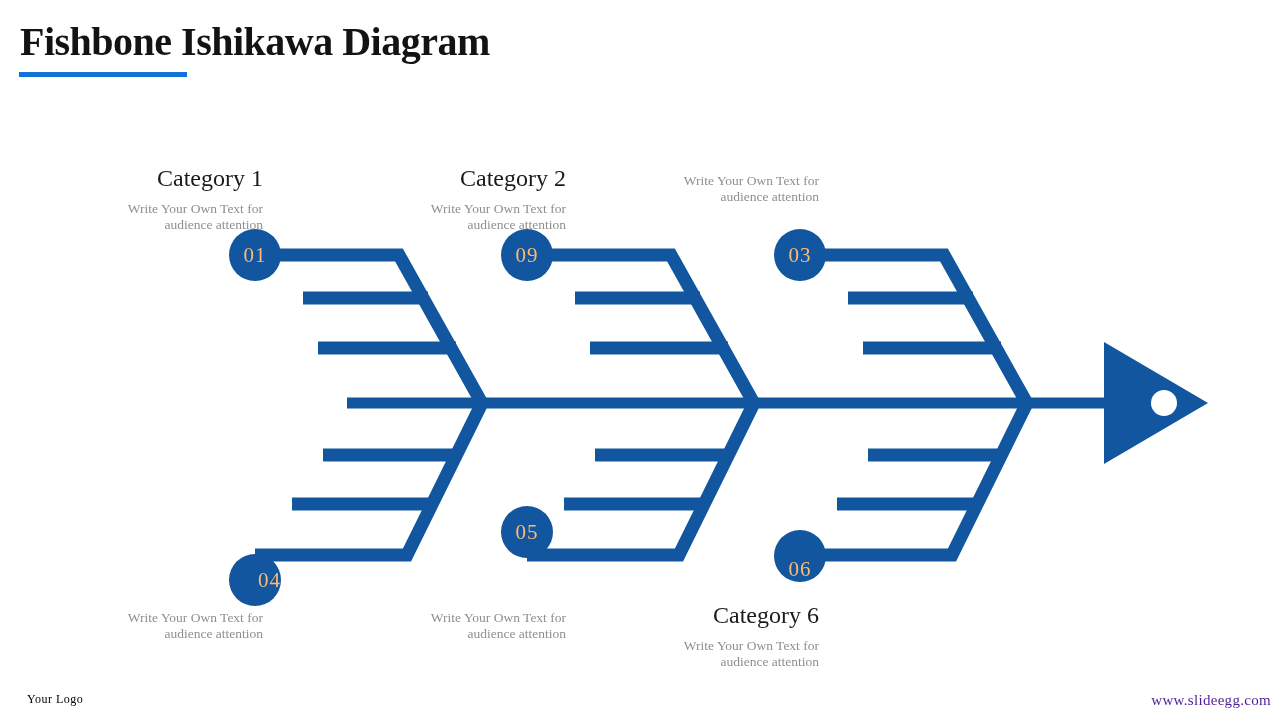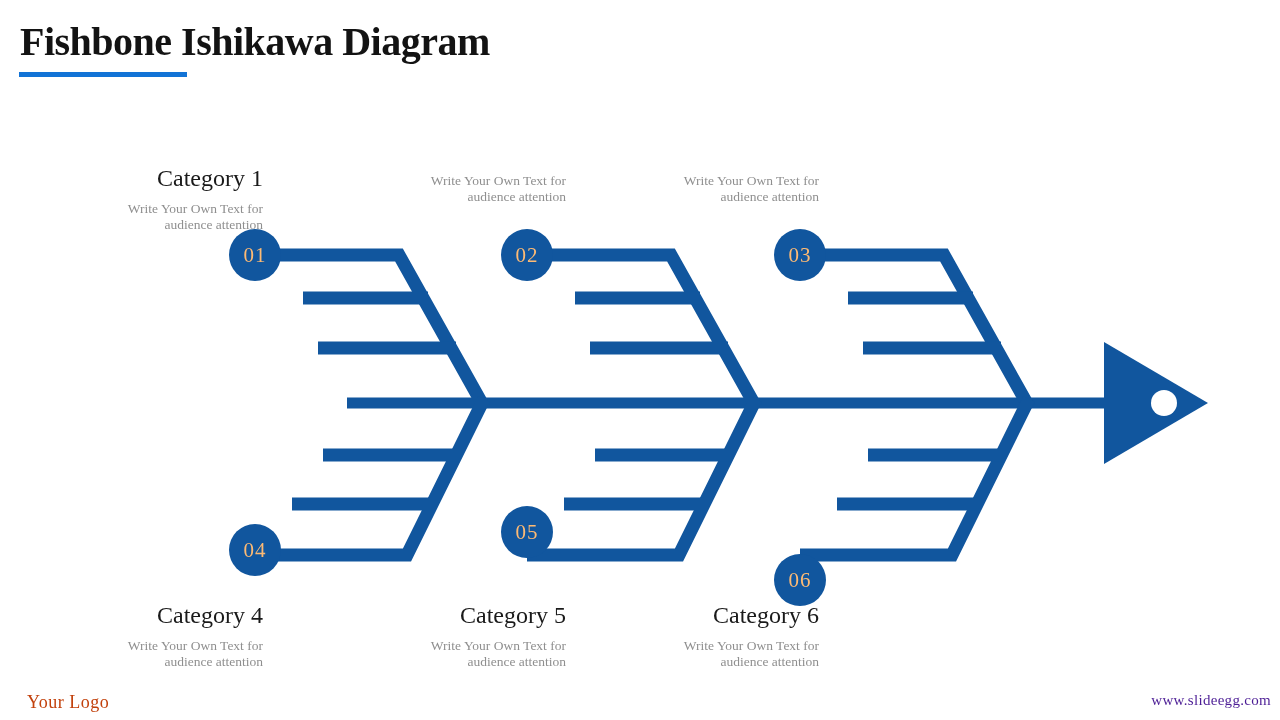--- a/index.html
+++ b/index.html
@@ -31,26 +31,26 @@
   .cat.c0,.cat.c1,.cat.c2{top:136px;margin-top:28px;}
   .cat.c3,.cat.c4,.cat.c5{top:601px;}
   .num-circle{
     position:absolute;width:52px;height:52px;border-radius:50%;
     background:var(--blue);color:#fdba74;display:flex;align-items:center;justify-content:center;
     font-size:21px;letter-spacing:1px;
   }
   .num-circle.n0{left:229px;top:229px;}
   .num-circle.n1{left:501px;top:229px;}
   .num-circle.n2{left:774px;top:229px;}
-  .num-circle.n3{left:229px;top:524px;}
+  .num-circle.n3{left:229px;top:554px;justify-content:flex-end;}
   .num-circle.n4{left:501px;top:506px;font-family:Liberation Serif, serif;}
-  .num-circle.n5{left:774px;top:554px;}
+  .num-circle.n5{left:774px;top:530px;align-items:flex-end;}
   #fishbone-svg{position:absolute;left:0;top:0;}
   .footer-left{
-    position:absolute;left:27px;top:692px;font-size:18px;color:#c2410c;letter-spacing:0.5px;
+    position:absolute;left:27px;top:692px;font-size:12px;color:#000000;letter-spacing:0.5px;
   }
   .footer-right{
     position:absolute;right:9px;top:692px;font-size:15px;color:#4c1d95;letter-spacing:0.3px;
   }
 </style>
 </head>
 <body>
 
 <div class="slide" style="--blue: #11569E; --underline: #1273D6;">
 
@@ -78,21 +78,21 @@
       <line x1="848" y1="298" x2="973" y2="298" stroke="#11569E" stroke-width="13"></line>
       <line x1="863" y1="348" x2="1001" y2="348" stroke="#11569E" stroke-width="13"></line>
       <line x1="868" y1="455" x2="1004" y2="455" stroke="#11569E" stroke-width="13"></line>
       <line x1="837" y1="504" x2="978" y2="504" stroke="#11569E" stroke-width="13"></line>
     </svg>
 
   <div class="num-circle n0">
       <span>01</span>
     </div>
   <div class="num-circle n1">
-      <span>02</span>
+      <span>09</span>
     </div>
   <div class="num-circle n2">
       <span>03</span>
     </div>
   <div class="num-circle n3">
       <span>04</span>
     </div>
   <div class="num-circle n4">
       <span>05</span>
     </div>
@@ -101,40 +101,39 @@
     </div>
 
   <div class="cat c0">
     <div class="cat-title">Category 1</div>
     <div class="cat-desc">
       <span>Write Your Own Text for</span>
       <span>audience attention</span>
     </div>
   </div>
   <div class="cat c1">
+    <div class="cat-title">Category 2</div>
     <div class="cat-desc">
       <span>Write Your Own Text for</span>
       <span>audience attention</span>
     </div>
   </div>
   <div class="cat c2">
     <div class="cat-desc">
       <span>Write Your Own Text for</span>
       <span>audience attention</span>
     </div>
   </div>
   <div class="cat c3">
-    <div class="cat-title">Category 4</div>
     <div class="cat-desc">
       <span>Write Your Own Text for</span>
       <span>audience attention</span>
     </div>
   </div>
   <div class="cat c4">
-    <div class="cat-title">Category 5</div>
     <div class="cat-desc">
       <span>Write Your Own Text for</span>
       <span>audience attention</span>
     </div>
   </div>
   <div class="cat c5">
     <div class="cat-title">Category 6</div>
     <div class="cat-desc">
       <span>Write Your Own Text for</span>
       <span>audience attention</span>

